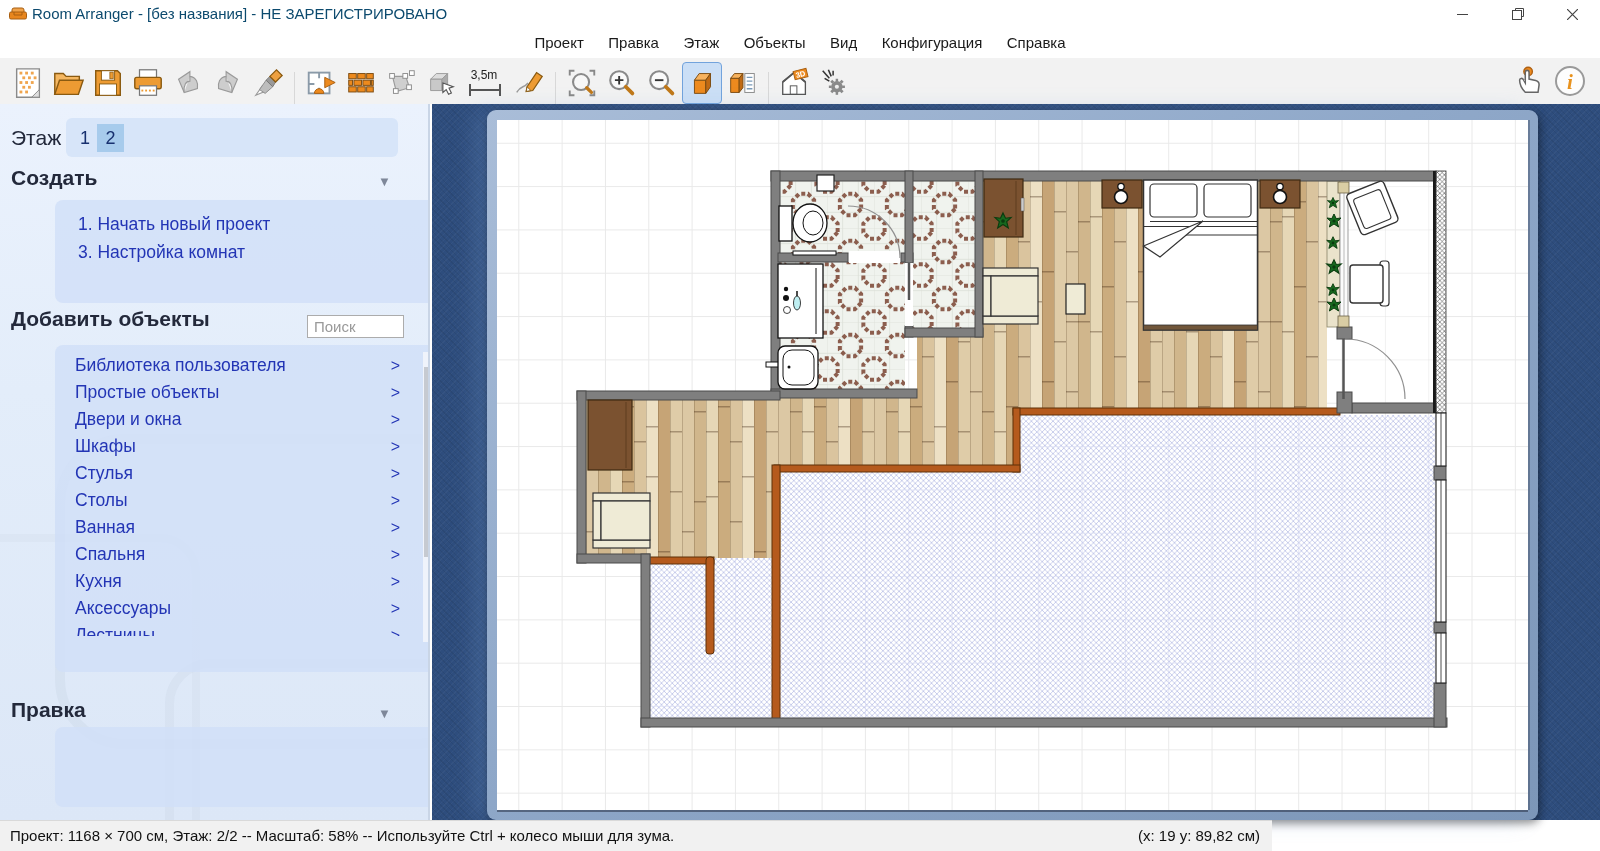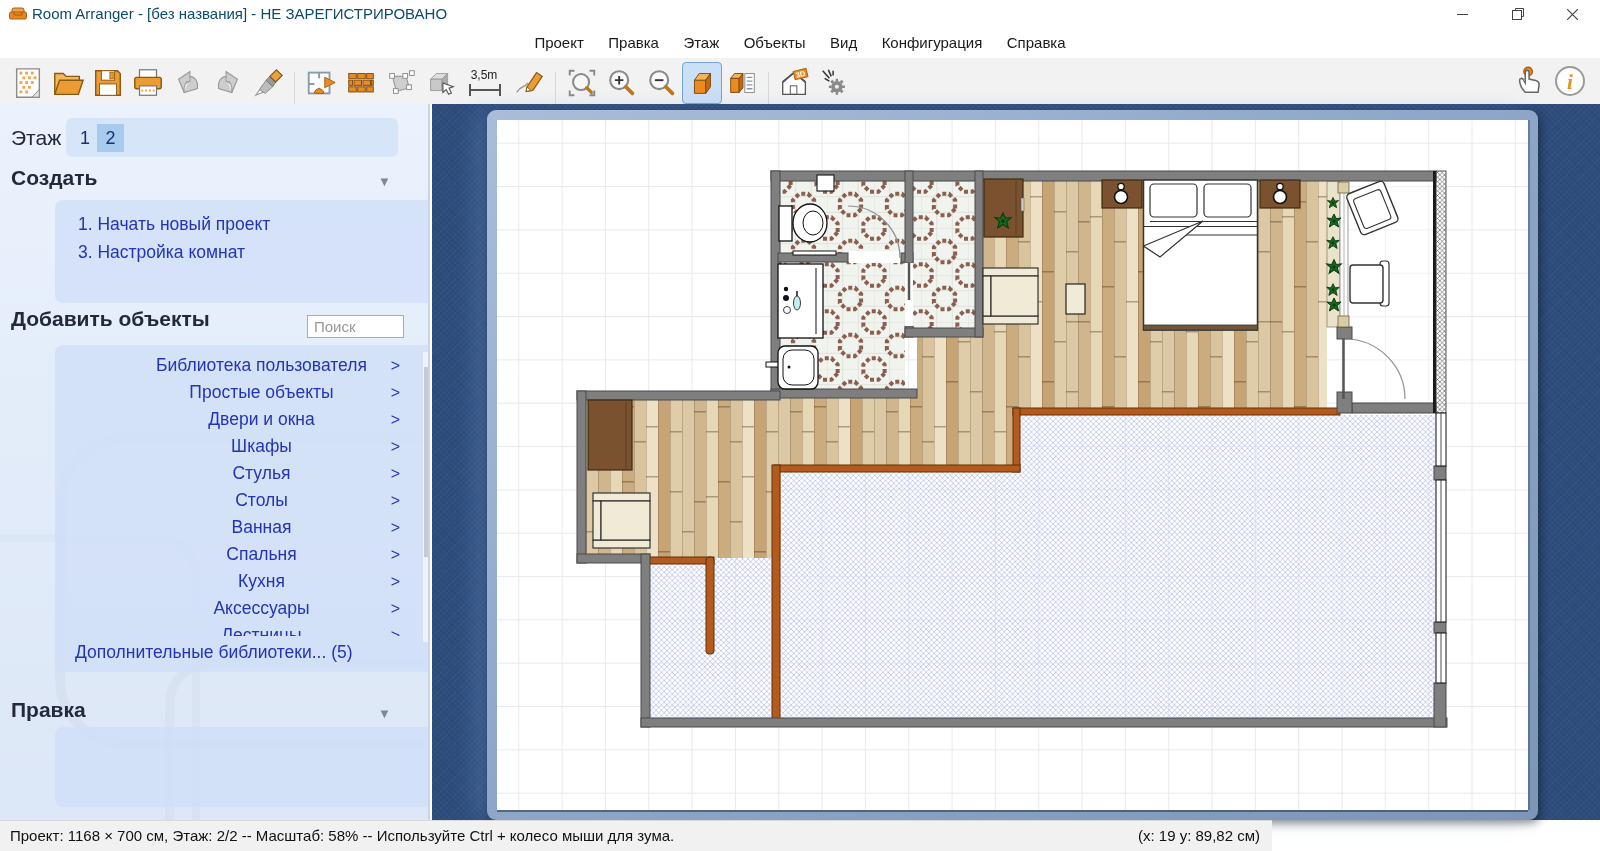--- a/index.html
+++ b/index.html
@@ -26,21 +26,21 @@
   .floor-tabs { position:absolute; left:66px; top:14px; width:332px; height:39px; background:#D7E5F9; border-radius:6px; }
   .ftab { position:absolute; top:6px; width:24px; height:28px; text-align:center; line-height:28px; font-size:18px; color:#17306F; }
   .ftab1 { left:7px; }
   .ftab2 { left:31px; width:27px; background:#A7CBEC; }
   .sec-title { position:absolute; left:11px; font-size:21px; color:#23293B;font-weight:bold; }
   .sec-tri { position:absolute; font-size:13px; color:#7E8799; }
   .bluebox { position:absolute; left:10px; width:393px; background:rgba(209,223,248,0.82); border-radius:8px;margin-left:45px; }
   .clink { height:28px; line-height:28px; padding-left:23px; font-size:17.5px; color:#2335B5; }
   .search { position:absolute; left:307px; top:211px; width:97px; height:23px; border:1px solid #ACACAC; background:#fff; font-size:15px; padding:0 6px; color:#0369a1; font-family:"Liberation Sans",sans-serif; }
   .search::placeholder { color:#999; }
-  .cat-view { position:absolute; left:0; top:7px; right:0; height:284px; overflow:hidden;text-align:center; }
+  .cat-view { position:absolute; left:0; top:7px; right:0; height:284px; overflow:hidden; }
   .cat-row { height:27px; line-height:27px; padding-left:20px; font-size:17.5px; color:#2335B5; position:relative; }
   .cat-arrow { position:absolute; right:48px; top:0; font-size:16px; }
   .more-link { position:absolute; left:20px; bottom:9px; font-size:17.5px; color:#2335B5; }
   .sbar { position:absolute; right:8px; top:7px; width:17px; height:290px; background:#EFF3FB; }
   .sbar .arr { position:absolute; left:0; width:17px; height:13px; text-align:center; font-size:7px; color:#777; line-height:13px; }
   .sbar .arr.up { top:1px; } .sbar .arr.dn { bottom:1px; }
   .sbar .thumb { position:absolute; left:1px; top:15px; width:15px; height:190px; background:#C6CAD1; }
   .canvas { position:absolute; left:432px; top:0; right:0; bottom:0; background-color:#2E4D7D; background-image:repeating-linear-gradient(45deg,rgba(0,0,0,0.07) 0 1px,transparent 1px 4px),repeating-linear-gradient(135deg,rgba(255,255,255,0.035) 0 1px,transparent 1px 4px); }
   .page { position:absolute; left:55px; top:6px; width:1051px; height:710px; background:linear-gradient(145deg,#A9BDD8 0%,#8FA8C9 45%,#7C96B8 100%); border-radius:9px; padding:10px; box-shadow:2px 3px 10px rgba(0,0,0,0.45), -14px 0 22px rgba(120,160,215,0.25); }
   .sheet { width:1031px; height:690px; background-color:#FFFFFF;
@@ -340,21 +340,20 @@
         <div class="cat-row"><span>Спальня</span><span class="cat-arrow">&gt;</span></div>
         <div class="cat-row"><span>Кухня</span><span class="cat-arrow">&gt;</span></div>
         <div class="cat-row"><span>Аксессуары</span><span class="cat-arrow">&gt;</span></div>
         <div class="cat-row"><span>Лестницы</span><span class="cat-arrow">&gt;</span></div>
       </div>
       <div class="sbar">
         <div class="arr up">▲</div>
         <div class="thumb"></div>
         <div class="arr dn">▼</div>
       </div>
-      <div class="more-link">Дополнительные библиотеки... (5)</div>
     </div>
     <div class="sec-title" style="top:594px;">Правка</div>
     <div class="sec-tri" style="left:378px; top:602px;">▼</div>
     <div class="bluebox" style="top:623px; height:80px;"></div>
   </div>
 
   <div class="canvas">
     <div class="page">
       <div class="sheet">
         <svg class="plansvg" width="1031" height="690" viewBox="497 120 1031 690">

